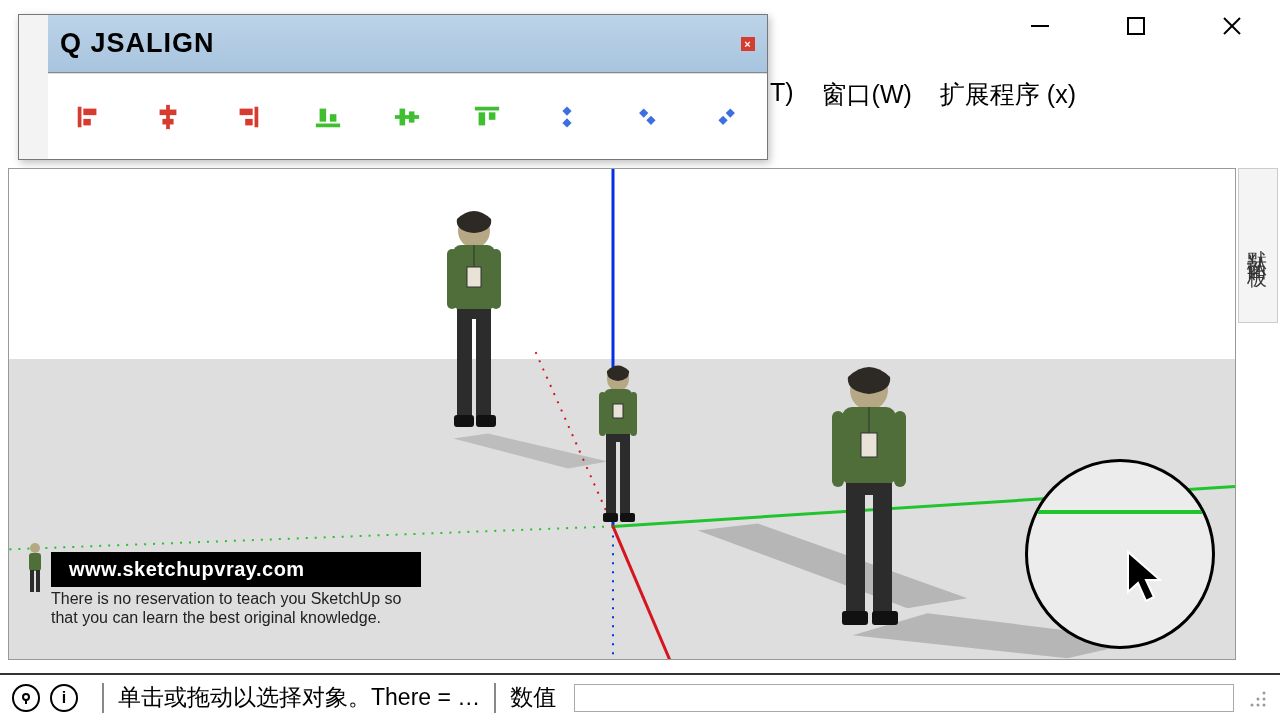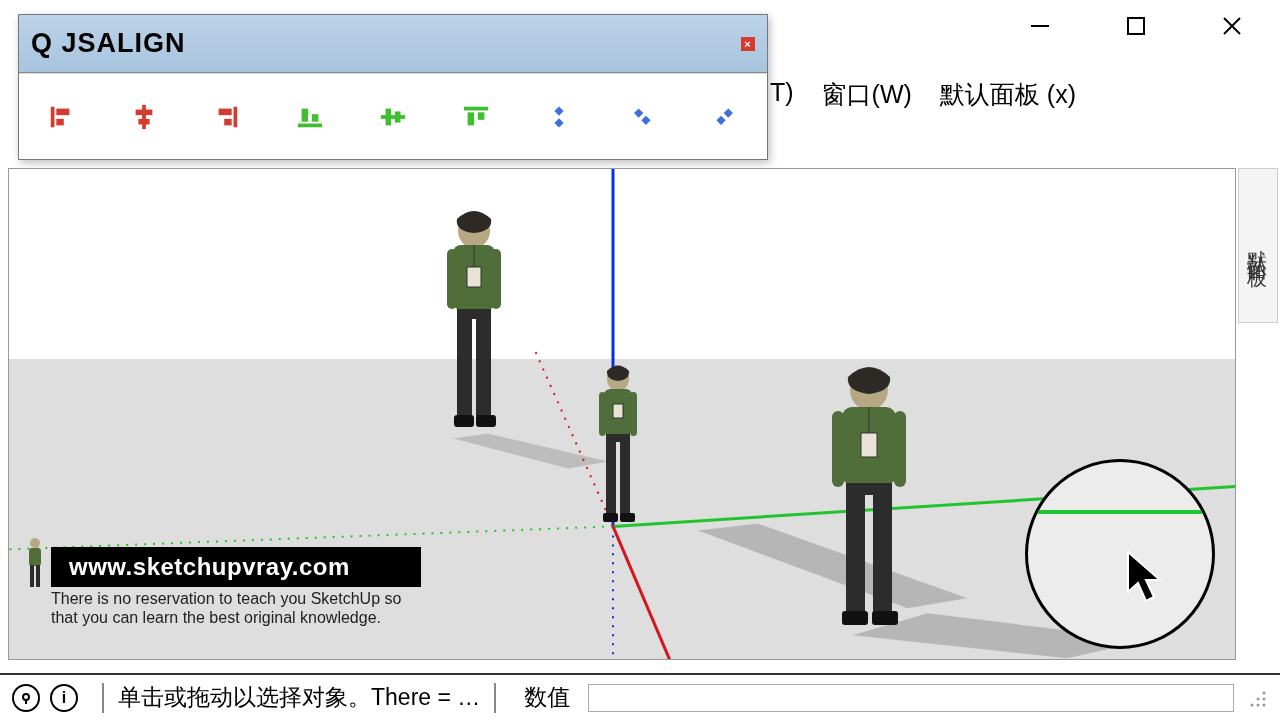--- a/index.html
+++ b/index.html
@@ -12,21 +12,21 @@
 .win-ctrl span { width:48px; text-align:center; cursor:pointer; }
 .win-ctrl svg { width:22px; height:22px; stroke:#000; stroke-width:2; fill:none; }
 
 
 .menu { position:absolute; top:78px; left:770px; display:flex; gap:28px;
   font-size:25px; color:#000; }
 .menu span { cursor:pointer; }
 
 
 .qjs { position:absolute; left:18px; top:14px; width:750px; height:146px;
-  background:#f3f3f3; border:1px solid #777; box-shadow:2px 3px 8px rgba(0,0,0,.25); }
+  background:#f3f3f3; border:1px solid #777; box-shadow:2px 3px 8px rgba(0,0,0,.25);padding-left:29px; }
 .qjs-title { height:58px; background:linear-gradient(#bcd3e8,#a8c4de);
   display:flex; align-items:center; padding:0 12px; font-weight:700;
   font-size:27px; color:#000; letter-spacing:1px; border-bottom:1px solid #888;
   cursor:move; }
 .qjs-title .close { margin-left:auto; width:14px; height:14px; background:#d63b2f;
   color:#fff; font-size:11px; line-height:14px; text-align:center; cursor:pointer; }
 .qjs-tools { height:86px; background:#fff; border-top:1px solid #ddd;
   display:grid; grid-template-columns:repeat(9,1fr); align-items:center;
   justify-items:center; }
 .qjs-tools .tool { width:64px; height:64px; display:flex; align-items:center;
@@ -42,21 +42,21 @@
 
 
 .axes { position:absolute; inset:0; }
 
 
 .fig { position:absolute; }
 .fig svg { display:block; }
 
 
 .wm { position:absolute; left:42px; bottom:32px; }
-.wm-banner { background:#000; color:#fff; font-size:24px; font-weight:600;
+.wm-banner { background:#000; color:#fff; font-size:20px; font-weight:600;
   padding:6px 18px; letter-spacing:.5px; }
 .wm-sub { font-size:16px; color:#222; margin-top:2px; max-width:370px; line-height:1.2; }
 
 
 .magnifier { position:absolute; right:20px; bottom:10px; width:190px; height:190px;
   border:3px solid #000; border-radius:50%; background:#ececec; overflow:hidden; }
 .magnifier .gline { position:absolute; left:0; right:0; top:48px; height:4px;
   background:#22c42d; }
 .magnifier .cursor { position:absolute; left:95px; top:85px; }
 
@@ -68,21 +68,21 @@
 
 
 .status { position:absolute; left:0; right:0; bottom:0; height:47px;
   background:#fff; border-top:2px solid #333; display:flex; align-items:center;
   padding:0 12px; font-size:23px; color:#000; }
 .status .ic { width:28px; height:28px; border:2px solid #000; border-radius:50%;
   margin-right:10px; display:flex; align-items:center; justify-content:center;
   font-size:16px; cursor:pointer; }
 .status .sep { width:2px; height:30px; background:#888; margin:0 14px; }
 .status .hint { flex:0 0 auto; }
-.status .vcb-label { margin-left:14px; }
+.status .vcb-label { }
 .status .vcb { margin-left:18px; flex:1; height:28px; border:1px solid #aaa;
   background:#fff; }
 .status .grip { width:22px; height:22px; margin-left:12px; }
 .status .grip svg { display:block; }
 </style>
 </head>
 <body>
 
 <div class="win-ctrl">
   <span><svg viewBox="0 0 22 22">
@@ -93,21 +93,21 @@
       </svg></span>
   <span><svg viewBox="0 0 22 22">
         <line x1="3" y1="3" x2="19" y2="19"></line>
         <line x1="19" y1="3" x2="3" y2="19"></line>
       </svg></span>
 </div>
 
 <div class="menu">
   <span>T)</span>
   <span>窗口(W)</span>
-  <span>默认面板 (x)</span>
+  <span>扩展程序 (x)</span>
 </div>
 
 <div class="qjs">
   <div class="qjs-title">
     <span>Q JSALIGN</span>
     <span class="close">×</span>
   </div>
   <div class="qjs-tools">
     <div class="tool">
         <svg viewBox="0 0 30 30">

